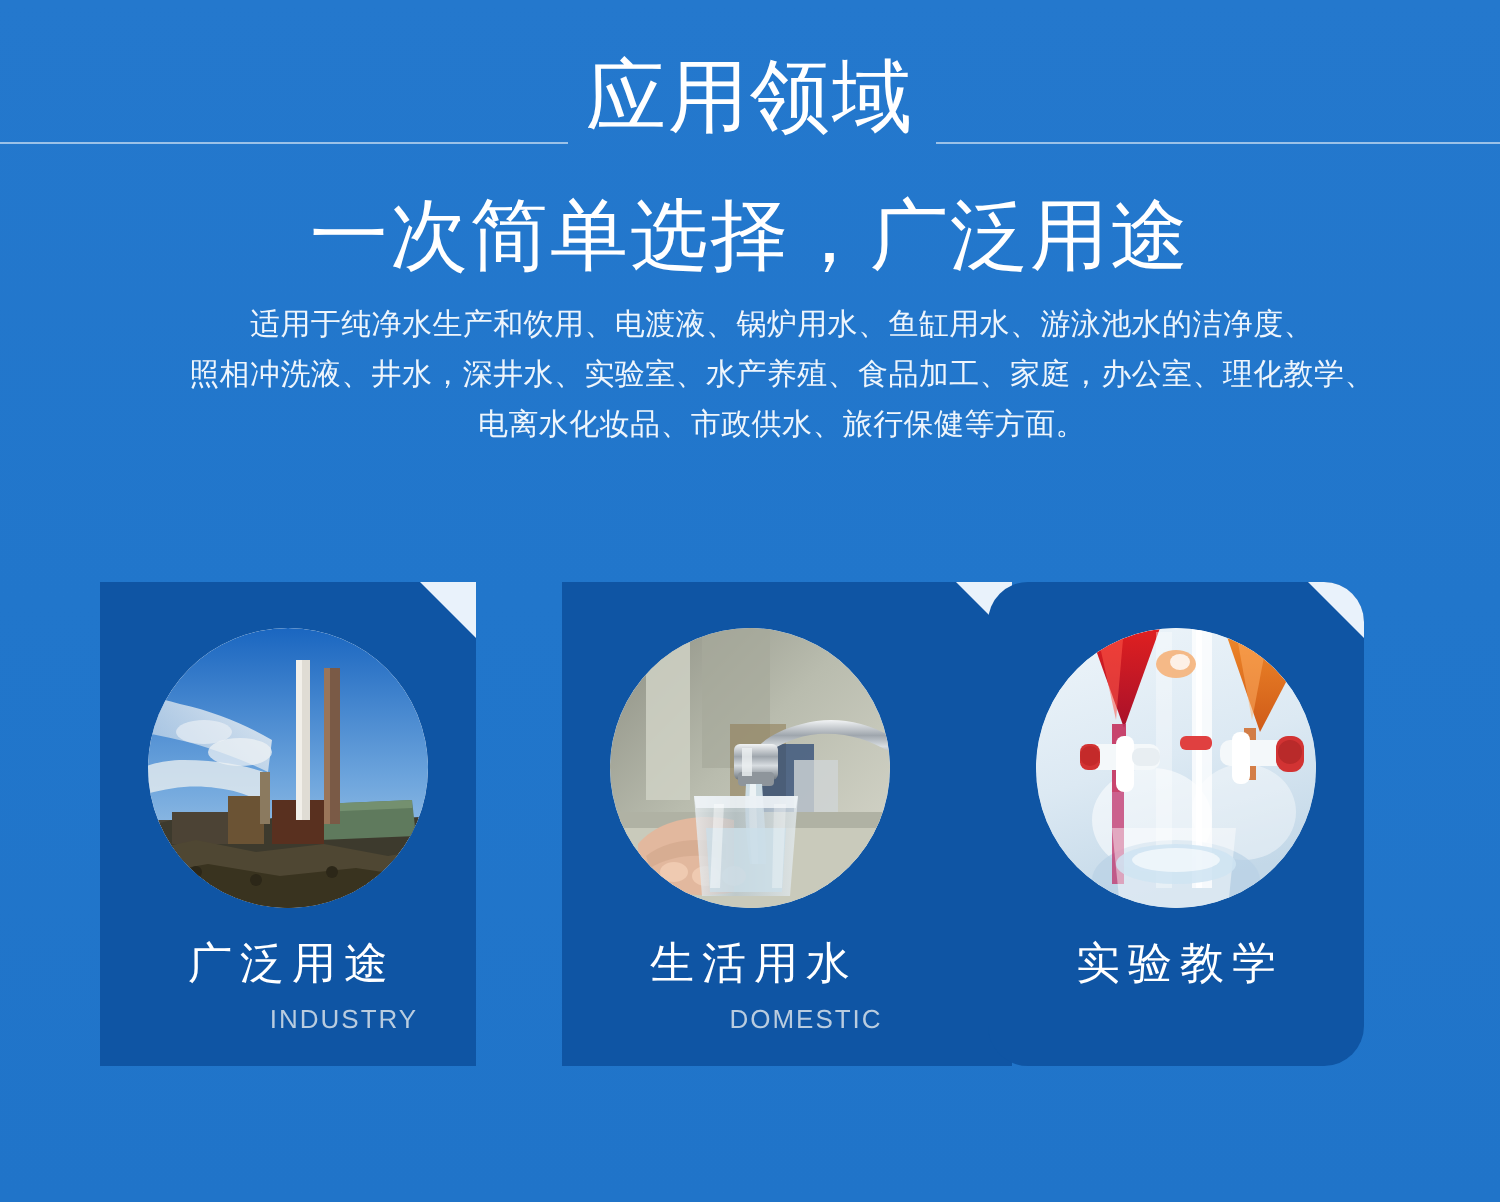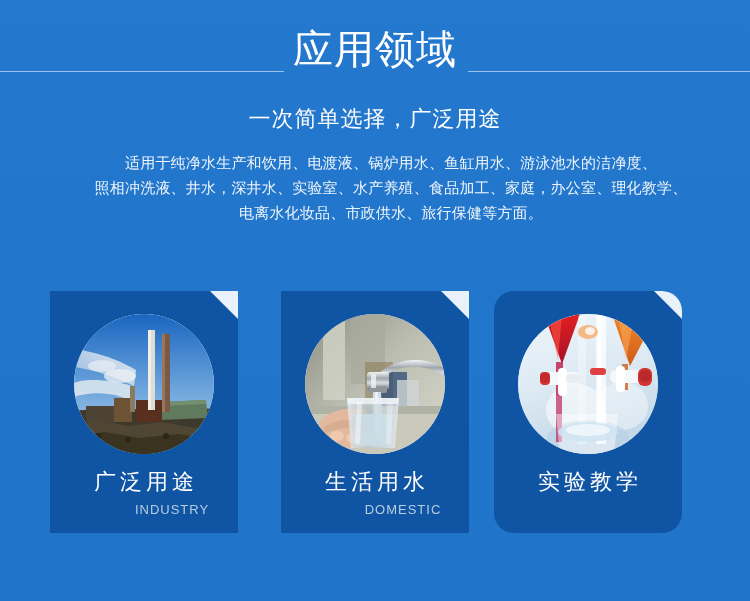--- a/index.html
+++ b/index.html
@@ -55,21 +55,21 @@
     white-space: nowrap;
   }
 
   .page-subtitle {
     position: absolute;
     left: 0;
     top: 99px;
     width: 750px;
     text-align: center;
     color: #ffffff;
-    font-size: 22px;
+    font-size: 39px;
     line-height: 40px;
     font-weight: 400;
     letter-spacing: 1px;
     white-space: nowrap;
   }
 
   
   .description {
     position: absolute;
     left: 0;
@@ -94,21 +94,21 @@
   }
   .card {
     position: absolute;
     top: 0;
     width: 188px;
     height: 242px;
     background: #0f55a4;
     overflow: hidden;
   }
   .card-1 { left: 0px; }
-  .card-2 { left: 231px; }
+  .card-2 { left: 231px; padding-left: 37px; }
   .card-3 { left: 444px; border-radius: 20px; }
 
   
   .corner-fold {
     position: absolute;
     right: 0;
     top: 0;
     width: 0;
     height: 0;
     border-left: 28px solid transparent;

